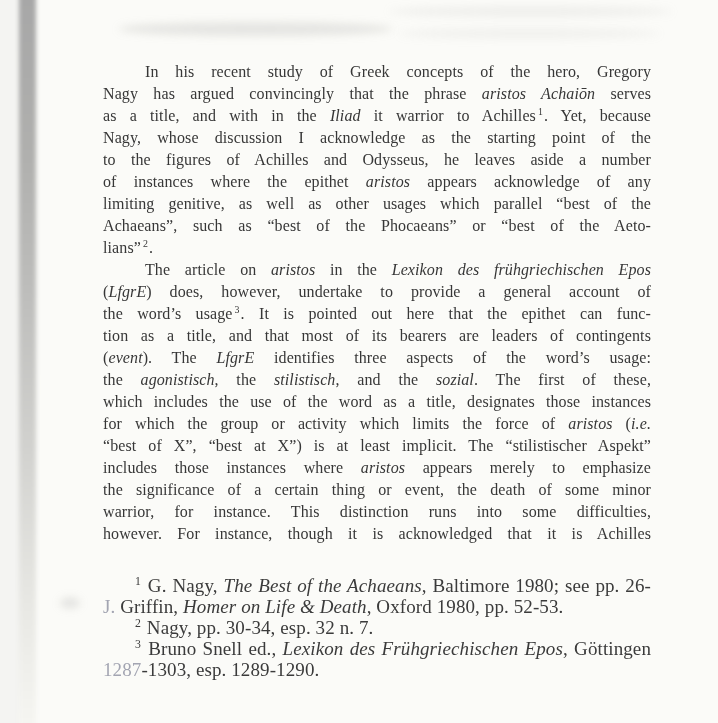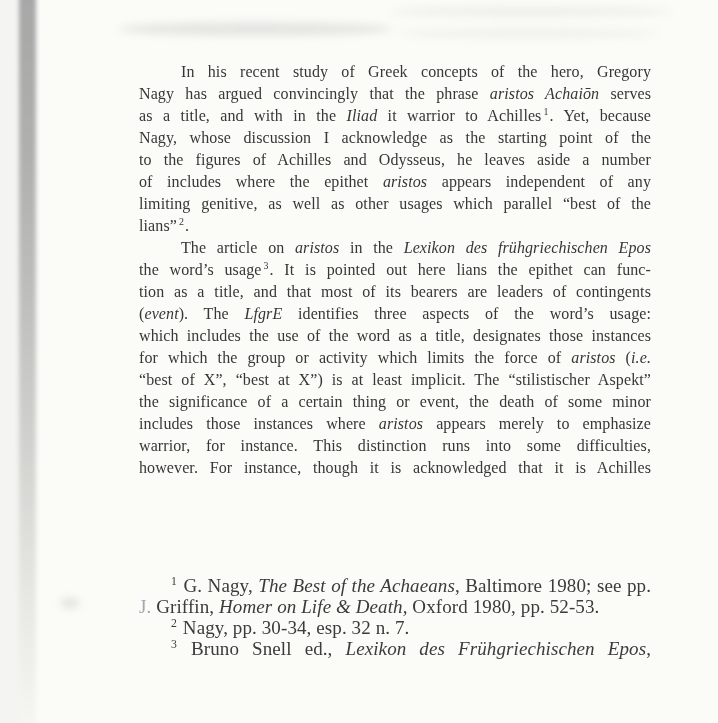--- a/index.html
+++ b/index.html
@@ -41,21 +41,20 @@
     font-size:19px; color:#3b3b3b;
   }
   .footnotes .line { height:21px; line-height:21px; }
 
   .line {
     text-align:justify;
     -moz-text-align-last:justify;
     text-align-last:justify;
     overflow:hidden;
     letter-spacing:0.1px;
-    margin-left:36px;
   }
   .line.last { text-align-last:left; -moz-text-align-last:left; }
   .body-text .line.indent { text-indent:42px; }
   .footnotes .line.indent { text-indent:30px; }
 
   .line em { }
   .sup {
     vertical-align:super;
     font-size:0.62em;
     line-height:0;
@@ -74,34 +73,38 @@
   <div class="smudge s2"></div>
   <div class="smudge s3"></div>
   <div class="smudge s4"></div>
 
   <div class="body-text">
       <div class="line indent"><span>In his recent study of Greek concepts of the hero, Gregory</span></div>
       <div class="line"><span>Nagy has argued convincingly that the phrase </span><em>aristos Achaiōn</em><span> serves</span></div>
       <div class="line"><span>as a title, and with in the </span><em>Iliad</em><span> it warrior to Achilles</span><span class="sup">1</span><span>. Yet, because</span></div>
       <div class="line"><span>Nagy, whose discussion I acknowledge as the starting point of the</span></div>
       <div class="line"><span>to the figures of Achilles and Odysseus, he leaves aside a number</span></div>
-      <div class="line"><span>of includes where the epithet </span><em>aristos</em><span> appears independent of any</span></div>
+      <div class="line"><span>of instances where the epithet </span><em>aristos</em><span> appears acknowledge of any</span></div>
       <div class="line"><span>limiting genitive, as well as other usages which parallel “best of the</span></div>
+      <div class="line"><span>Achaeans”, such as “best of the Phocaeans” or “best of the Aeto-</span></div>
       <div class="line last"><span>lians”</span><span class="sup">2</span><span>.</span></div>
       <div class="line indent"><span>The article on </span><em>aristos</em><span> in the </span><em>Lexikon des frühgriechischen Epos</em></div>
-      <div class="line"><span>the word’s usage</span><span class="sup">3</span><span>. It is pointed out here lians the epithet can func-</span></div>
+      <div class="line"><span>(</span><em>LfgrE</em><span>) does, however, undertake to provide a general account of</span></div>
+      <div class="line"><span>the word’s usage</span><span class="sup">3</span><span>. It is pointed out here that the epithet can func-</span></div>
       <div class="line"><span>tion as a title, and that most of its bearers are leaders of contingents</span></div>
       <div class="line"><span>(</span><em>event</em><span>). The </span><em>LfgrE</em><span> identifies three aspects of the word’s usage:</span></div>
+      <div class="line"><span>the </span><em>agonistisch</em><span>, the </span><em>stilistisch</em><span>, and the </span><em>sozial</em><span>. The first of these,</span></div>
       <div class="line"><span>which includes the use of the word as a title, designates those instances</span></div>
       <div class="line"><span>for which the group or activity which limits the force of </span><em>aristos</em><span> (</span><em>i.e.</em></div>
       <div class="line"><span>“best of X”, “best at X”) is at least implicit. The “stilistischer Aspekt”</span></div>
+      <div class="line"><span>includes those instances where </span><em>aristos</em><span> appears merely to emphasize</span></div>
       <div class="line"><span>the significance of a certain thing or event, the death of some minor</span></div>
-      <div class="line"><span>includes those instances where </span><em>aristos</em><span> appears merely to emphasize</span></div>
       <div class="line"><span>warrior, for instance. This distinction runs into some difficulties,</span></div>
       <div class="line"><span>however. For instance, though it is acknowledged that it is Achilles</span></div>
     </div>
   <div class="footnotes">
       <div class="line indent"><span class="sup">1</span><span> G. Nagy, </span><em>The Best of the Achaeans</em><span>, Baltimore 1980; see pp. 26-58. Cf.</span></div>
       <div class="line last"><span class="faded">J.</span><span> Griffin, </span><em>Homer on Life &amp; Death</em><span>, Oxford 1980, pp. 52-53.</span></div>
       <div class="line indent last"><span class="sup">2</span><span> Nagy, pp. 30-34, esp. 32 n. 7.</span></div>
       <div class="line indent"><span class="sup">3</span><span> Bruno Snell ed., </span><em>Lexikon des Frühgriechischen Epos</em><span>, Göttingen 1979, cols.</span></div>
+      <div class="line last"><span class="faded">1287</span><span>-1303, esp. 1289-1290.</span></div>
     </div>
 </div>
 
 </body></html>

